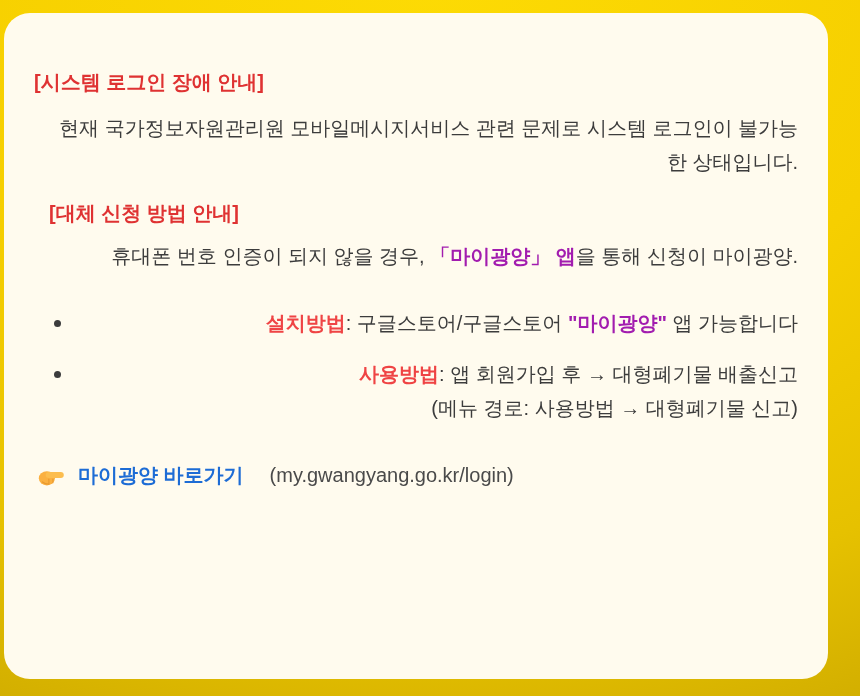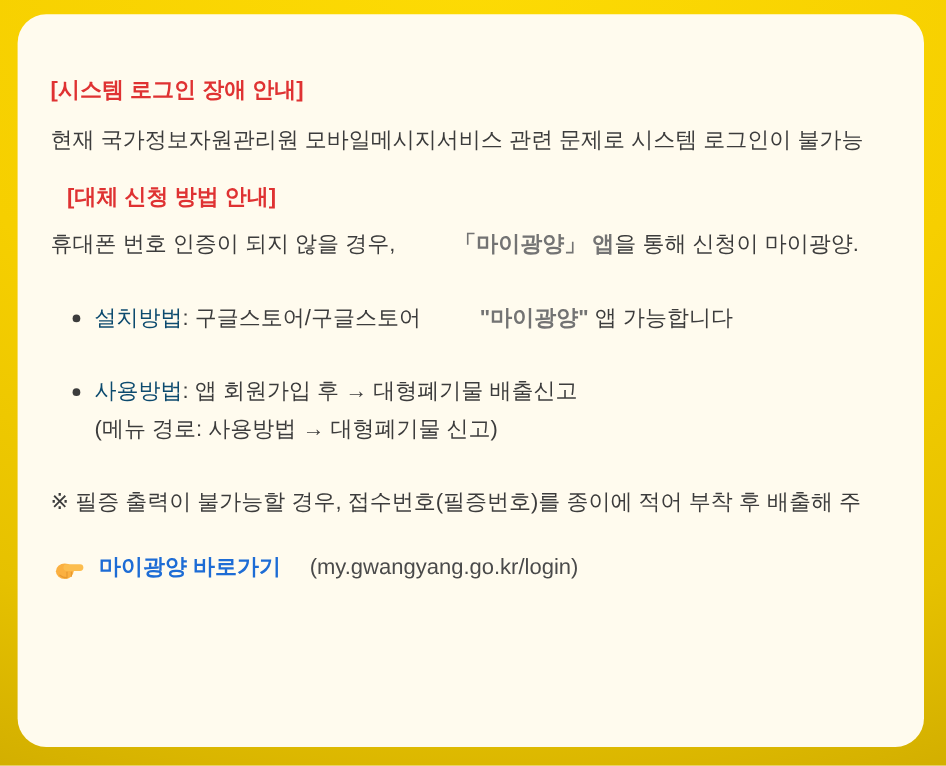--- a/index.html
+++ b/index.html
@@ -8,21 +8,21 @@
     margin: 0; padding: 0;
     overflow: hidden;
   }
   body {
     font-family: "Liberation Sans", "DejaVu Sans", sans-serif;
     background: radial-gradient(135% 130% at 50% -5%,
       #FDDB04 0%, #F6CF00 45%, #E6C100 72%, #C6A300 100%);
   }
   .card {
     position: absolute;
-    left: 16px; top: 13px;
+    left: 4px; top: 13px;
     width: 824px; height: 666px;
     background: #FFFBEE;
     border-radius: 26px;
     padding: 52px 30px 0 30px;
     color: #3C3C3C;
     font-size: 20px;
   }
   .sec-heading {
     font-size: 20px;
     font-weight: bold;
@@ -30,26 +30,27 @@
     line-height: 34px;
     margin: 0;
   }
   .h1 { margin: 0 0 12px 0; }
   .h2 { margin: 17px 0 9px 15px; }
   p { margin: 0; }
   .line {
     display: block;
     line-height: 34px;
     white-space: nowrap;
+    text-align: right;
   }
-  .blue { color: #737373; font-weight: bold; margin-left: 48px; }
-  .red-label { color: #0c4a6e; font-weight: normal; }
+  .blue { color: #a21caf; font-weight: bold; }
+  .red-label { color: #ef4444; font-weight: bold; }
   .bullets { margin: 33px 0 0 20px; padding: 0; list-style: none; }
   .bullet { position: relative; padding-left: 20px; }
-  .bullet + .bullet { margin-top: 33px; }
+  .bullet + .bullet { margin-top: 17px; }
   .dot {
     position: absolute; left: 0; top: 14px;
     width: 7px; height: 7px; border-radius: 50%;
     background: #3C3C3C;
   }
   .note { margin-top: 33px; }
   .footer {
     margin-top: 25px;
     display: flex;
     align-items: center;
@@ -72,20 +73,21 @@
 </style>
 </head>
 <body>
 
 <div class="card">
 
   <h2 class="sec-heading h1">[시스템 로그인 장애 안내]</h2>
 
   <p>
     <span class="line">현재 국가정보자원관리원 모바일메시지서비스 관련 문제로 시스템 로그인이 불가능</span>
+    <span class="line">한 상태입니다.</span>
   </p>
 
   <h2 class="sec-heading h2">[대체 신청 방법 안내]</h2>
 
   <p class="line">
     <span>휴대폰 번호 인증이 되지 않을 경우, </span><span class="blue">「마이광양」 앱</span><span>을 통해 신청이 마이광양.</span>
   </p>
 
   <ul class="bullets">
     <li class="bullet">
@@ -97,21 +99,20 @@
     <li class="bullet">
       <span class="dot"></span>
       <span class="line">
         <span class="red-label">사용방법</span><span>: 앱 회원가입 후 → 대형폐기물 배출신고</span>
       </span>
       <span class="line">(메뉴 경로: 사용방법 → 대형폐기물 신고)</span>
     </li>
   </ul>
 
   <p class="note">
-    <span class="line">※ 필증 출력이 불가능할 경우, 접수번호(필증번호)를 종이에 적어 부착 후 배출해 주</span>
   </p>
 
   <div class="footer">
     <svg class="hand" viewBox="0 0 36 36" aria-hidden="true">
       <ellipse cx="13.5" cy="21.5" rx="10" ry="8.8" fill="#FBB040"></ellipse>
       <rect x="12" y="13.5" width="22.5" height="7.6" rx="3.8" fill="#FCBD4E"></rect>
       <path d="M8 26 q3.5 3 8 2.8" stroke="#E8992F" stroke-width="1.5" fill="none" stroke-linecap="round"></path>
       <path d="M16 22.5 v5.5" stroke="#E8992F" stroke-width="1.3" stroke-linecap="round"></path>
       <path d="M21 22.5 v4.5" stroke="#E8992F" stroke-width="1.3" stroke-linecap="round"></path>
     </svg>

